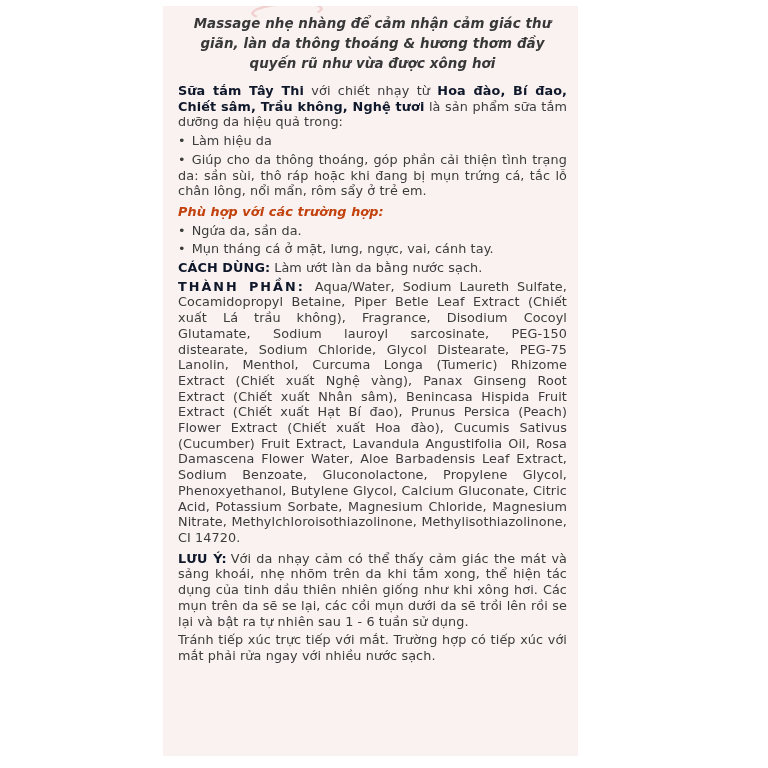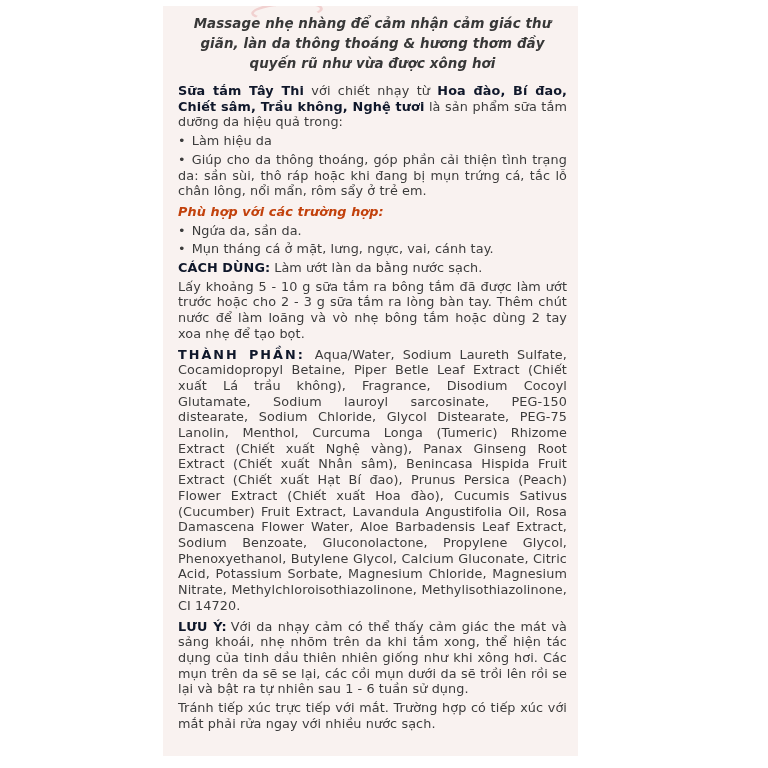--- a/index.html
+++ b/index.html
@@ -47,20 +47,19 @@
   <p class="para"><span class="blt">•</span><span>Làm hiệu da</span></p>
 
   <p class="para gap"><span class="blt">•</span><span>Giúp cho da thông thoáng, góp phần cải thiện tình trạng da: sần sùi, thô ráp hoặc khi đang bị mụn trứng cá, tắc lỗ chân lông, nổi mẩn, rôm sẩy ở trẻ em.</span></p>
 
   <p class="para bi">Phù hợp với các trường hợp:</p>
 
   <p class="para"><span class="blt">•</span><span>Ngứa da, sần da.</span></p>
   <p class="para"><span class="blt">•</span><span>Mụn tháng cá ở mặt, lưng, ngực, vai, cánh tay.</span></p>
 
   <p class="para"><b class="h">CÁCH DÙNG:</b><span>Làm ướt làn da bằng nước sạch.</span></p>
-  <p class="para gap">Lấy khoảng 5 - 10 g sữa tắm ra bông tắm đã được làm ướt trước hoặc cho 2 - 3 g sữa tắm ra lòng bàn tay. Thêm chút nước để làm loãng và vò nhẹ bông tắm hoặc dùng 2 tay xoa nhẹ để tạo bọt.</p>
 
   <p class="para gap"><b class="h hsp">THÀNH PHẦN:</b><span>Aqua/Water, Sodium Laureth Sulfate, Cocamidopropyl Betaine, Piper Betle Leaf Extract (Chiết xuất Lá trầu không), Fragrance, Disodium Cocoyl Glutamate, Sodium lauroyl sarcosinate, PEG-150 distearate, Sodium Chloride, Glycol Distearate, PEG-75 Lanolin, Menthol, Curcuma Longa (Tumeric) Rhizome Extract (Chiết xuất Nghệ vàng), Panax Ginseng Root Extract (Chiết xuất Nhân sâm), Benincasa Hispida Fruit Extract (Chiết xuất Hạt Bí đao), Prunus Persica (Peach) Flower Extract (Chiết xuất Hoa đào), Cucumis Sativus (Cucumber) Fruit Extract, Lavandula Angustifolia Oil, Rosa Damascena Flower Water, Aloe Barbadensis Leaf Extract, Sodium Benzoate, Gluconolactone, Propylene Glycol, Phenoxyethanol, Butylene Glycol, Calcium Gluconate, Citric Acid, Potassium Sorbate, Magnesium Chloride, Magnesium Nitrate, Methylchloroisothiazolinone, Methylisothiazolinone, CI 14720.</span></p>
 
   <p class="para"><b class="h">LƯU Ý:</b><span>Với da nhạy cảm có thể thấy cảm giác the mát và sảng khoái, nhẹ nhõm trên da khi tắm xong, thể hiện tác dụng của tinh dầu thiên nhiên giống như khi xông hơi. Các mụn trên da sẽ se lại, các cồi mụn dưới da sẽ trồi lên rồi se lại và bật ra tự nhiên sau 1 - 6 tuần sử dụng.</span></p>
   <p class="para">Tránh tiếp xúc trực tiếp với mắt. Trường hợp có tiếp xúc với mắt phải rửa ngay với nhiều nước sạch.</p>
 
 </div>
 
 </body></html>

